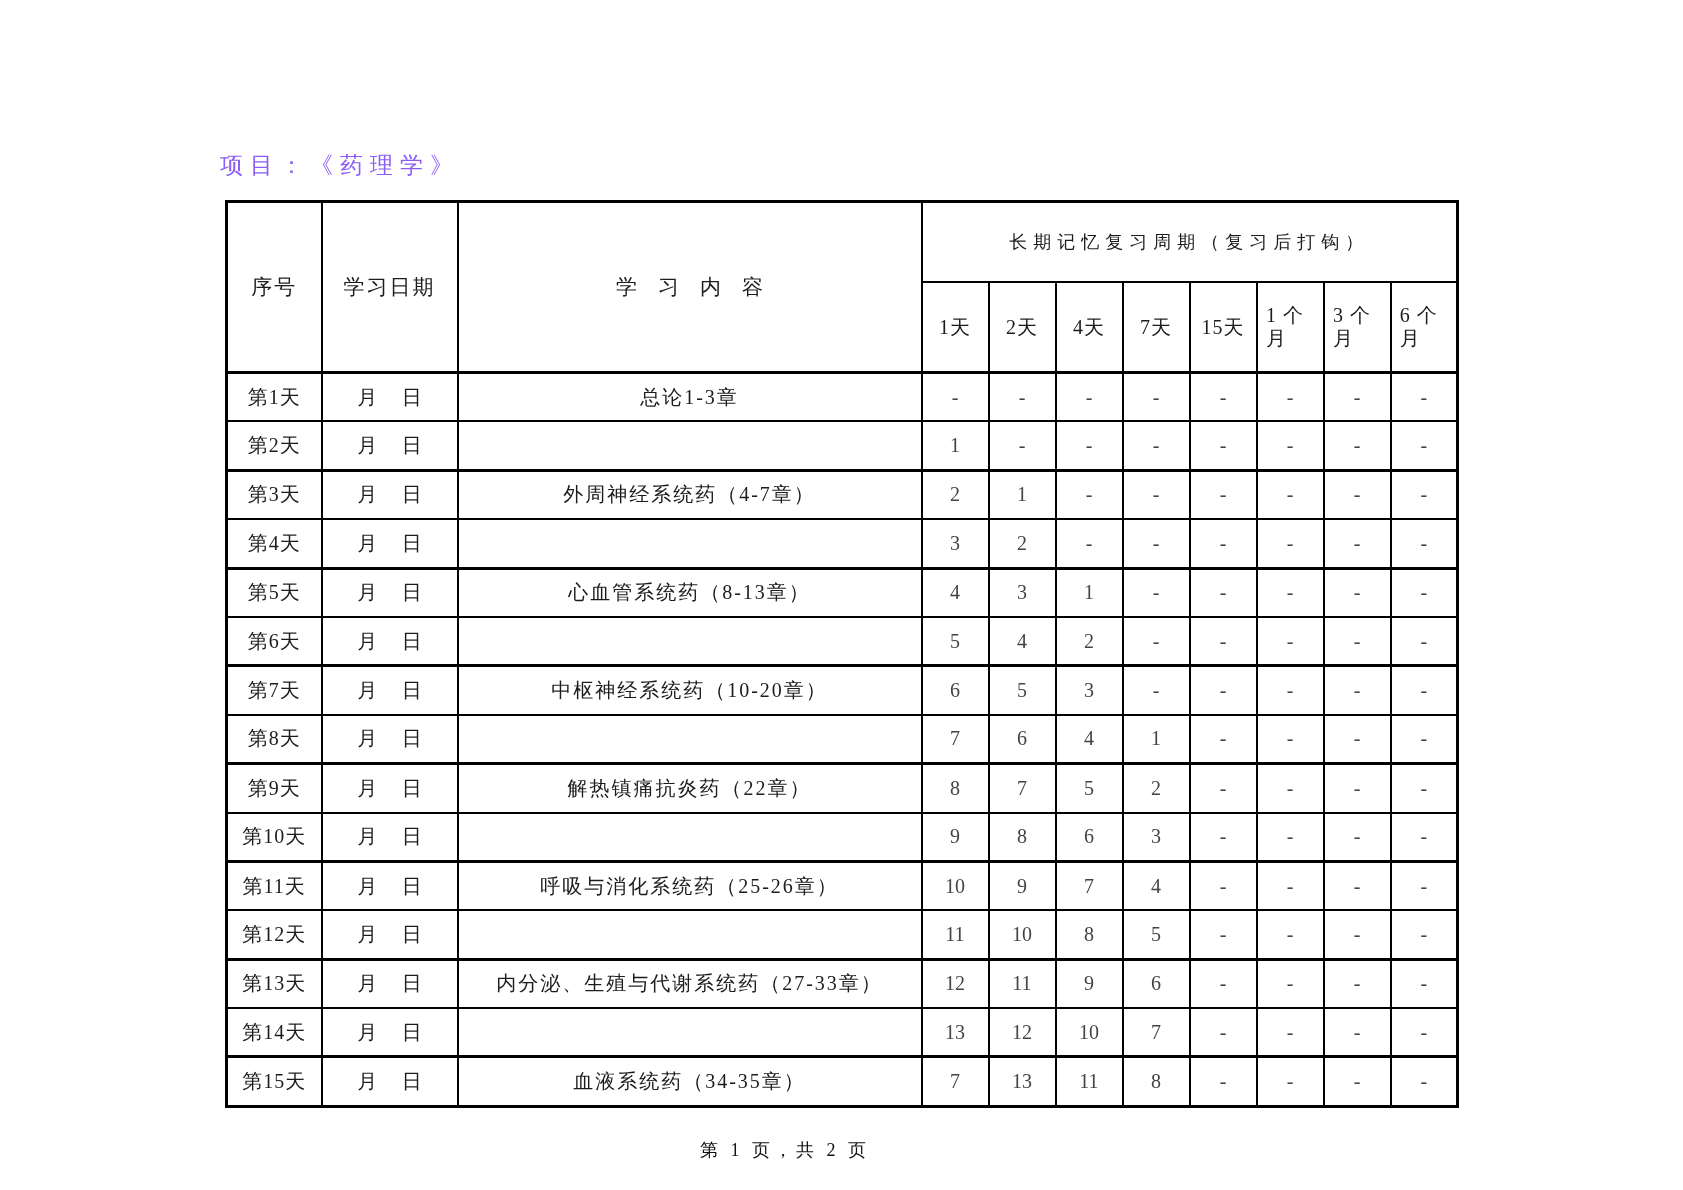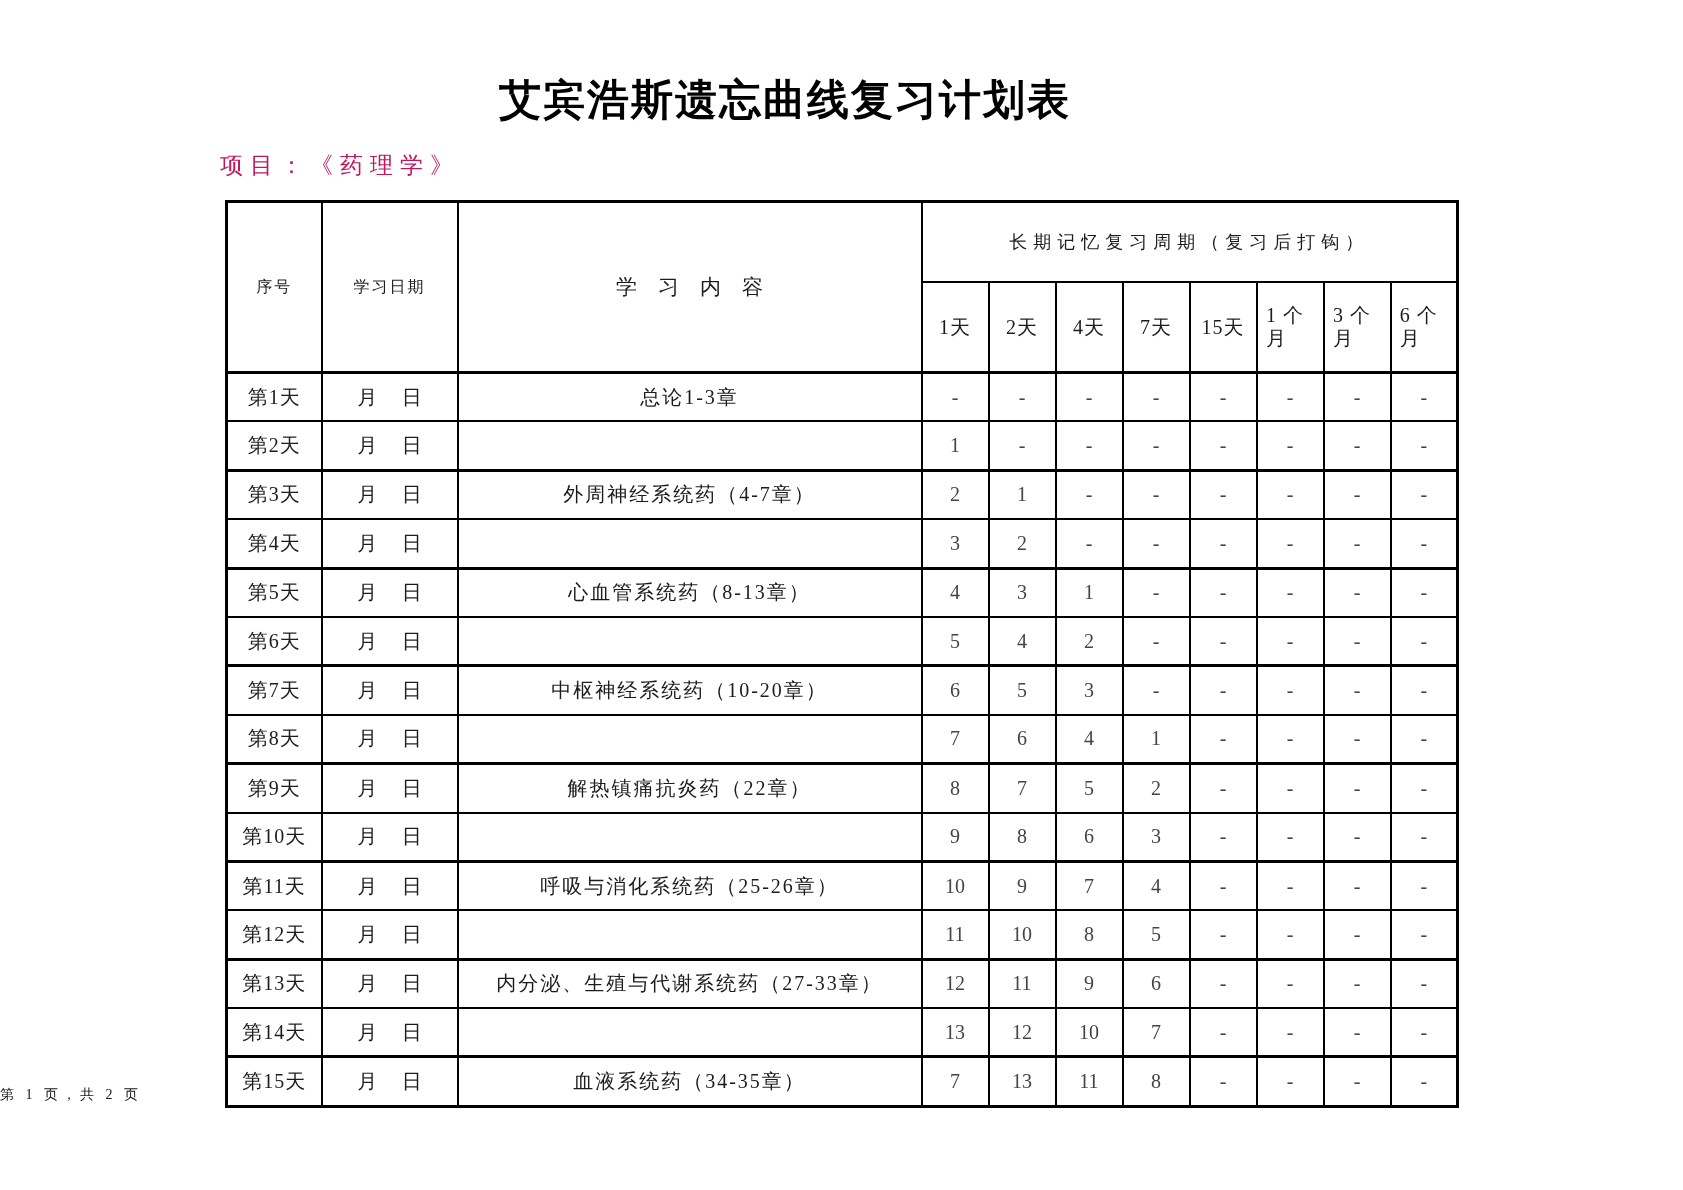--- a/index.html
+++ b/index.html
@@ -13,66 +13,65 @@
   }
   .title {
     position:absolute; top:72px; left:0; width:1570px;
     text-align:center;
     font-family:"DejaVu Sans","Liberation Sans",sans-serif;
     font-size:42px; font-weight:bold; letter-spacing:2px;
     color:#000;
   }
   .project {
     position:absolute; top:150px; left:220px;
-    font-size:23px; letter-spacing:7px; color:#be185d;
+    font-size:23px; letter-spacing:7px; color:#8b5cf6;
   }
   table.plan {
     position:absolute; left:225px; top:200px;
     width:1232px;
     border-collapse:collapse; table-layout:fixed;
     border:3px solid #000;
   }
   table.plan th, table.plan td {
     border:2px solid #000;
     padding:0; margin:0;
     text-align:center; vertical-align:middle;
     font-weight:normal;
     overflow:hidden;
   }
   
   tr.band1 th { height:78px; }
   tr.band2 th { height:88px; font-size:20px; letter-spacing:1px; line-height:1.15; }
-  th.h-no, th.h-date { font-size:16px; letter-spacing:2px;font-family:Liberation Serif, serif; }
+  th.h-no, th.h-date { font-size:21px; letter-spacing:2px;font-family:Liberation Serif, serif; }
   th.h-content { font-size:21px; }
   th.h-cycle { font-size:18px; letter-spacing:6px; border-bottom-width:2px; border-left-width:3px; }
   th.c-first { border-left-width:3px; }
   th .wrap { display:inline-block; width:48px; text-align:left; }
   
   tbody td { height:46.4px; font-size:20px; }
   tbody tr.pair-start td { border-top-width:3px; }
   tbody tr.pair-mid td   { border-top-width:1px; }
   td.c-no { letter-spacing:1px; }
   td.c-date .date-inner {
     display:flex; justify-content:space-evenly; align-items:center;
     width:100%; padding:0 10px; box-sizing:border-box;
   }
   td.c-content { letter-spacing:2px; }
   td.c-data { color:#444; }
   td.c-data0 { border-left-width:3px; }
   .footer {
-    position:absolute; top:1086px; left:0; width:1570px;
-    font-size:14px; letter-spacing:4px; color:#111;
+    position:absolute; top:1138px; left:0; width:1570px;
+    text-align:center; font-size:18px; letter-spacing:4px; color:#111;
   }
 </style>
 </head>
 <body>
 
 <div class="page">
 
-  <div class="title">艾宾浩斯遗忘曲线复习计划表</div>
 
   <div class="project">项目：《药理学》</div>
 
   <table class="plan">
     <colgroup>
       <col style="width:95px">
       <col style="width:136px">
       <col style="width:464px">
       <col style="width:67px">
         <col style="width:67px">

